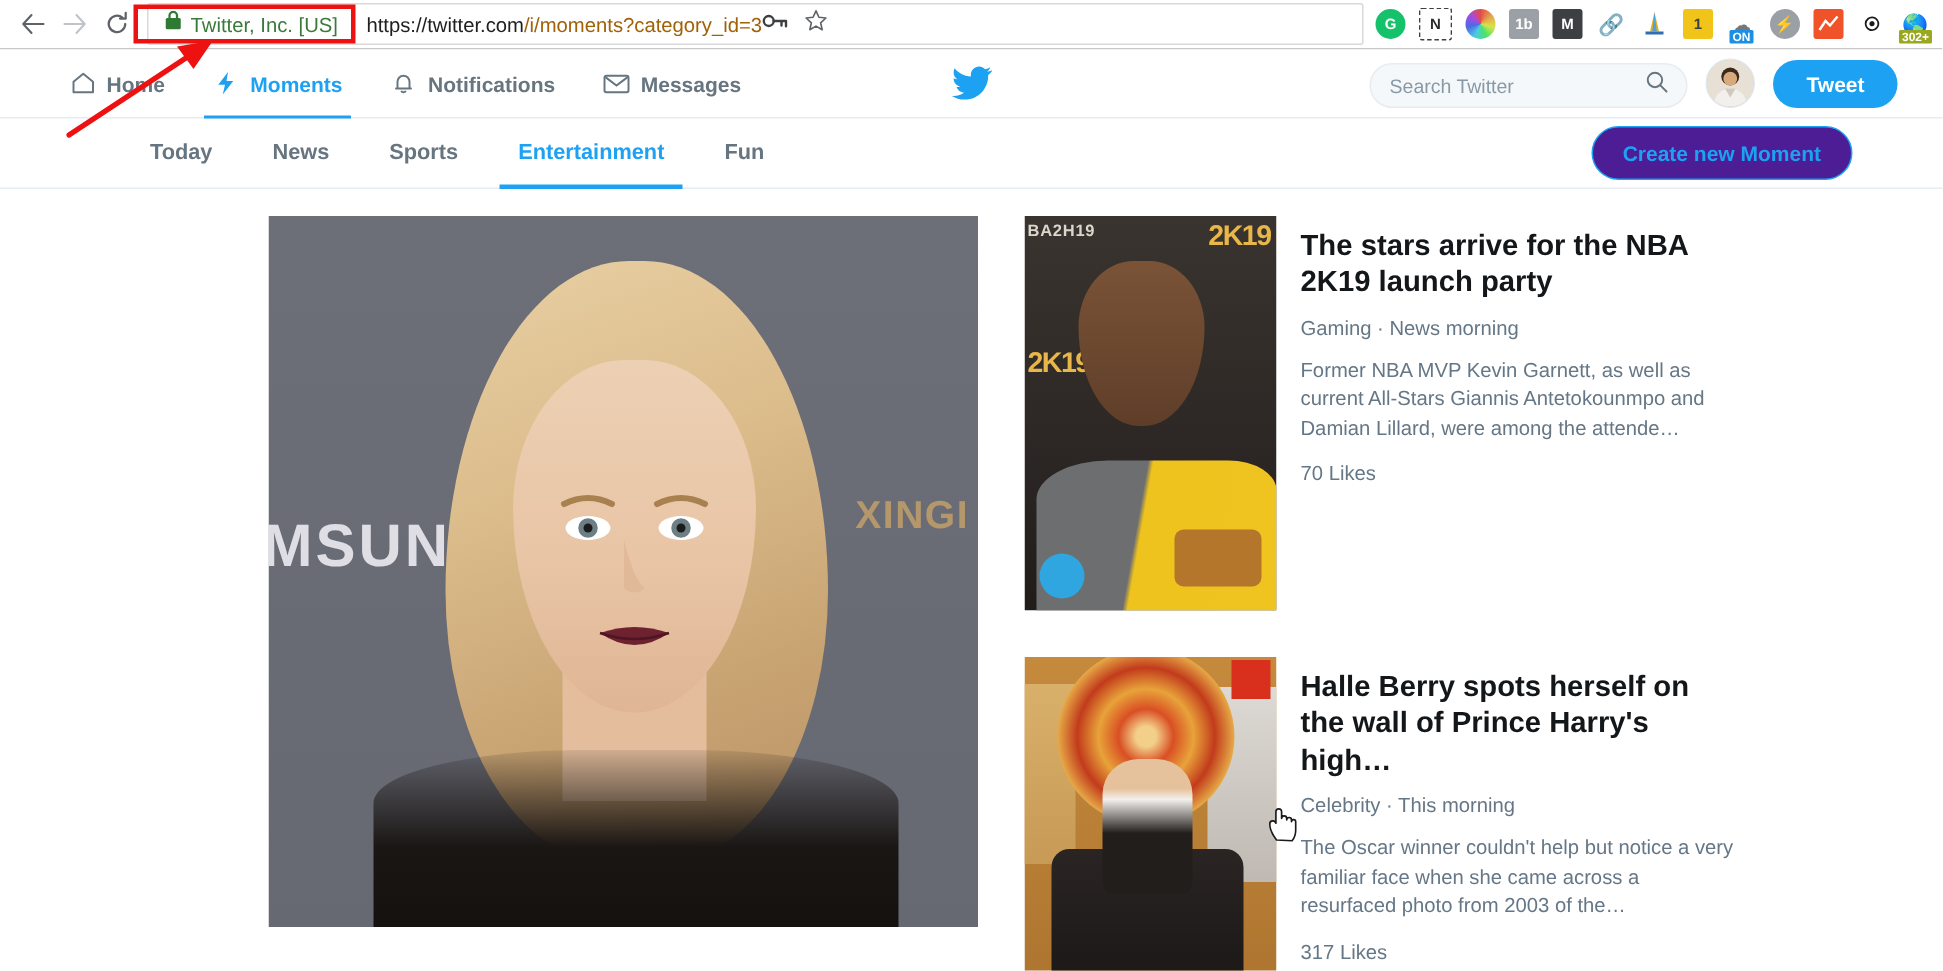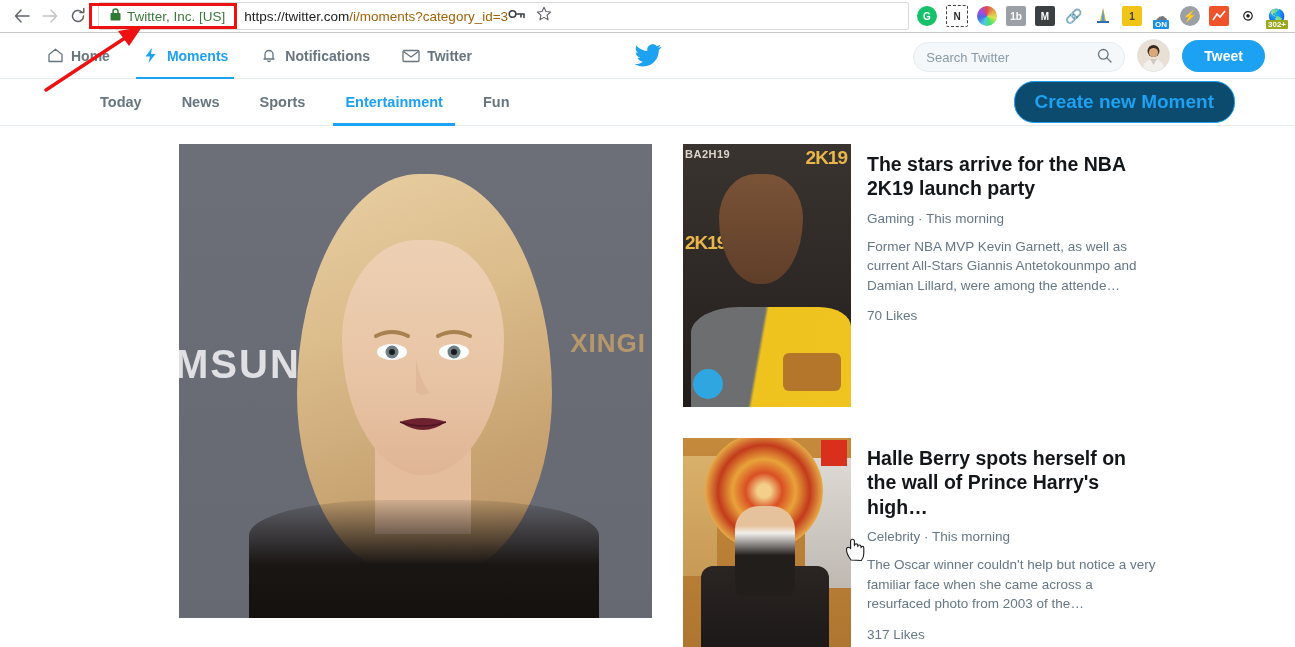--- a/index.html
+++ b/index.html
@@ -222,24 +222,24 @@
     content: "";
     position: absolute;
     left: 8px; right: 8px; bottom: 0;
     height: 3px;
     background: #1da1f2;
   }
   .create-btn {
     margin-left: auto;
     border: 1px solid #1da1f2;
     color: #1da1f2;
-    background: #0c4a6e;
+    background: #4c1d95;
     border-radius: 20px;
     padding: 9px 20px;
-    font-size: 19px;
+    font-size: 14px;
     font-weight: bold;
     font-family: inherit;
   }
 
   
   .content {
     display: flex;
     padding: 18px 0 0 179px;
     gap: 31px;
   }
@@ -479,21 +479,21 @@
       </span>
       <span>Notifications</span>
     </div>
     <div class="nav-item">
       <span class="nav-icon">
         <svg width="18" height="15" viewBox="0 0 18 15">
             <rect x="1" y="2.5" width="16" height="11" rx="1.2" stroke="#66757f" stroke-width="1.3" fill="none"></rect>
             <path d="M1.6 3.4 L9 9 L16.4 3.4" stroke="#66757f" stroke-width="1.3" fill="none"></path>
           </svg>
       </span>
-      <span>Twitter</span>
+      <span>Messages</span>
     </div>
   </div>
 
   <div class="nav-logo">
     <svg width="27" height="23" viewBox="0 0 24 20">
         <path d="M23.6 2.4c-.9.4-1.8.7-2.8.8 1-.6 1.8-1.6 2.1-2.7-.9.6-2 1-3.1 1.2C18.9.6 17.6 0 16.2 0c-2.7 0-4.9 2.2-4.9 4.9 0 .4 0 .8.1 1.1C7.3 5.8 3.9 3.9 1.7 1.1c-.4.7-.6 1.6-.6 2.5 0 1.7.9 3.2 2.2 4.1-.8 0-1.6-.2-2.2-.6v.1c0 2.4 1.7 4.4 3.9 4.8-.4.1-.8.2-1.3.2-.3 0-.6 0-.9-.1.6 2 2.4 3.4 4.6 3.4-1.7 1.3-3.8 2.1-6.1 2.1-.4 0-.8 0-1.2-.1 2.2 1.4 4.8 2.2 7.5 2.2 9.1 0 14-7.5 14-14v-.6c1-.7 1.8-1.6 2.5-2.6z" fill="#1da1f2"></path>
       </svg>
   </div>
 
   <div class="nav-right">
@@ -562,21 +562,21 @@
         <div class="nba-logo-tl">BA2H19</div>
         <div class="nba-logo-tr">2K19</div>
         <div class="nba-logo-ml">2K19</div>
         <div class="nba-shirt"></div>
         <div class="nba-person"></div>
         <div class="nba-mic"></div>
         <div class="nba-royal"></div>
       </div>
       <div class="moment-body">
         <h2 class="moment-title">The stars arrive for the NBA 2K19 launch party</h2>
-        <div class="moment-meta">Gaming · This morning</div>
+        <div class="moment-meta">Gaming · News morning</div>
         <div class="moment-desc">Former NBA MVP Kevin Garnett, as well as current All-Stars Giannis Antetokounmpo and Damian Lillard, were among the attende…</div>
         <div class="moment-likes">70 Likes</div>
       </div>
     </div>
 
     <div class="moment-card">
       <div class="thumb">
         <div class="img-harry-bg"></div>
         <div class="harry-shelf"></div>
         <div class="harry-kitchen"></div>

